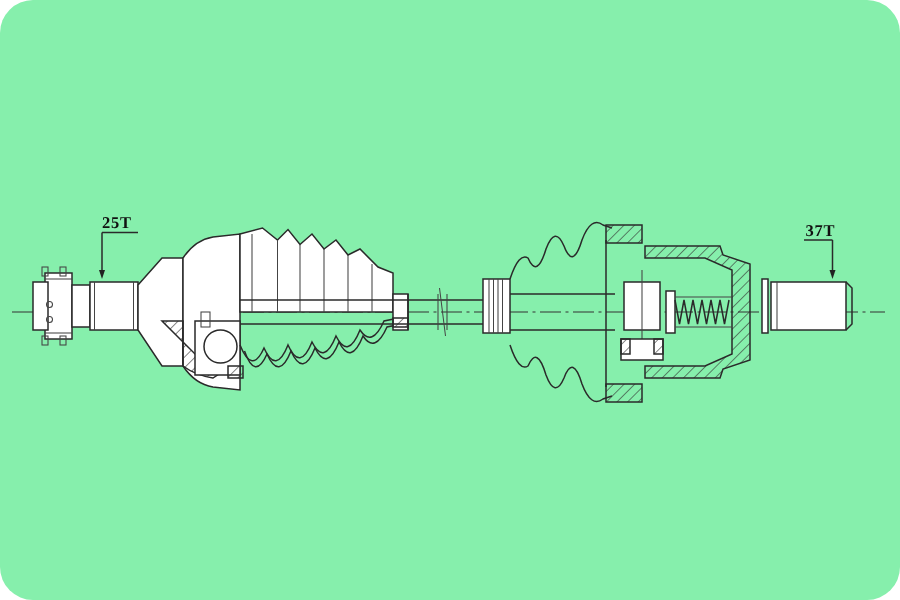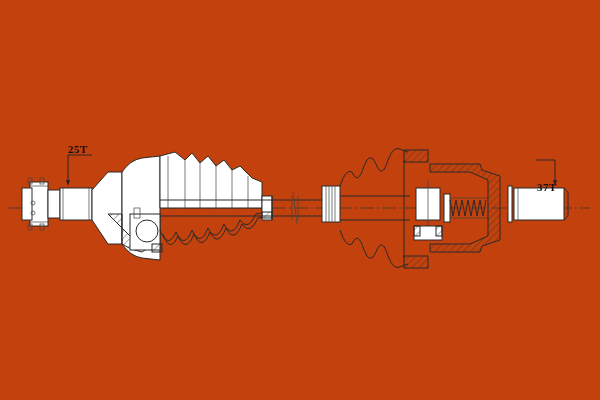--- a/index.html
+++ b/index.html
@@ -1,17 +1,17 @@
 <!DOCTYPE html>
 <html><head>
 <meta charset="utf-8">
 <style>
   html,body{margin:0;padding:0;background:#fff;}
   body{width:600px;height:400px;overflow:hidden;font-family:"Liberation Serif",serif;}
-  .canvas{position:relative;width:600px;height:400px;background:#c2410c;}
+  .canvas{position:relative;width:600px;height:400px;background:#86efac;border-radius:22px;}
   svg{position:absolute;left:0;top:0;}
   .ln{stroke:#2a2a2a;stroke-width:1;fill:none;}
   .thin{stroke:#444;stroke-width:0.7;fill:none;}
   .fillw{stroke:#2a2a2a;stroke-width:1;fill:#fff;}
   .cl{stroke:#333;stroke-width:0.7;stroke-dasharray:14 3 2 3;fill:none;}
   .hatch{fill:url(#hatch);stroke:#2a2a2a;stroke-width:1;}
   .lbl{position:absolute;font-size:11px;color:#111;font-weight:bold;letter-spacing:0.5px;}
 </style>
 </head>
 <body>
@@ -122,14 +122,14 @@
       <rect class="fillw" x="514" y="188" width="50" height="32"></rect>
       <line class="thin" x1="518" y1="188" x2="518" y2="220"></line>
       <path class="ln" d="M564,188 L568,192 L568,216 L564,220"></path>
       <line class="ln" x1="555" y1="160" x2="555" y2="183"></line>
       <polygon points="553,180 557,180 555,186" fill="#222"></polygon>
       <line class="ln" x1="536" y1="160" x2="555" y2="160"></line>
     </g>
   </svg>
 
   <span class="lbl" style="left:68px;top:143px;">25T</span>
-  <span class="lbl" style="left:537px;top:148px;margin-top:33px;">37T</span>
+  <span class="lbl" style="left:537px;top:148px;">37T</span>
 </div>
 
 </body></html>

